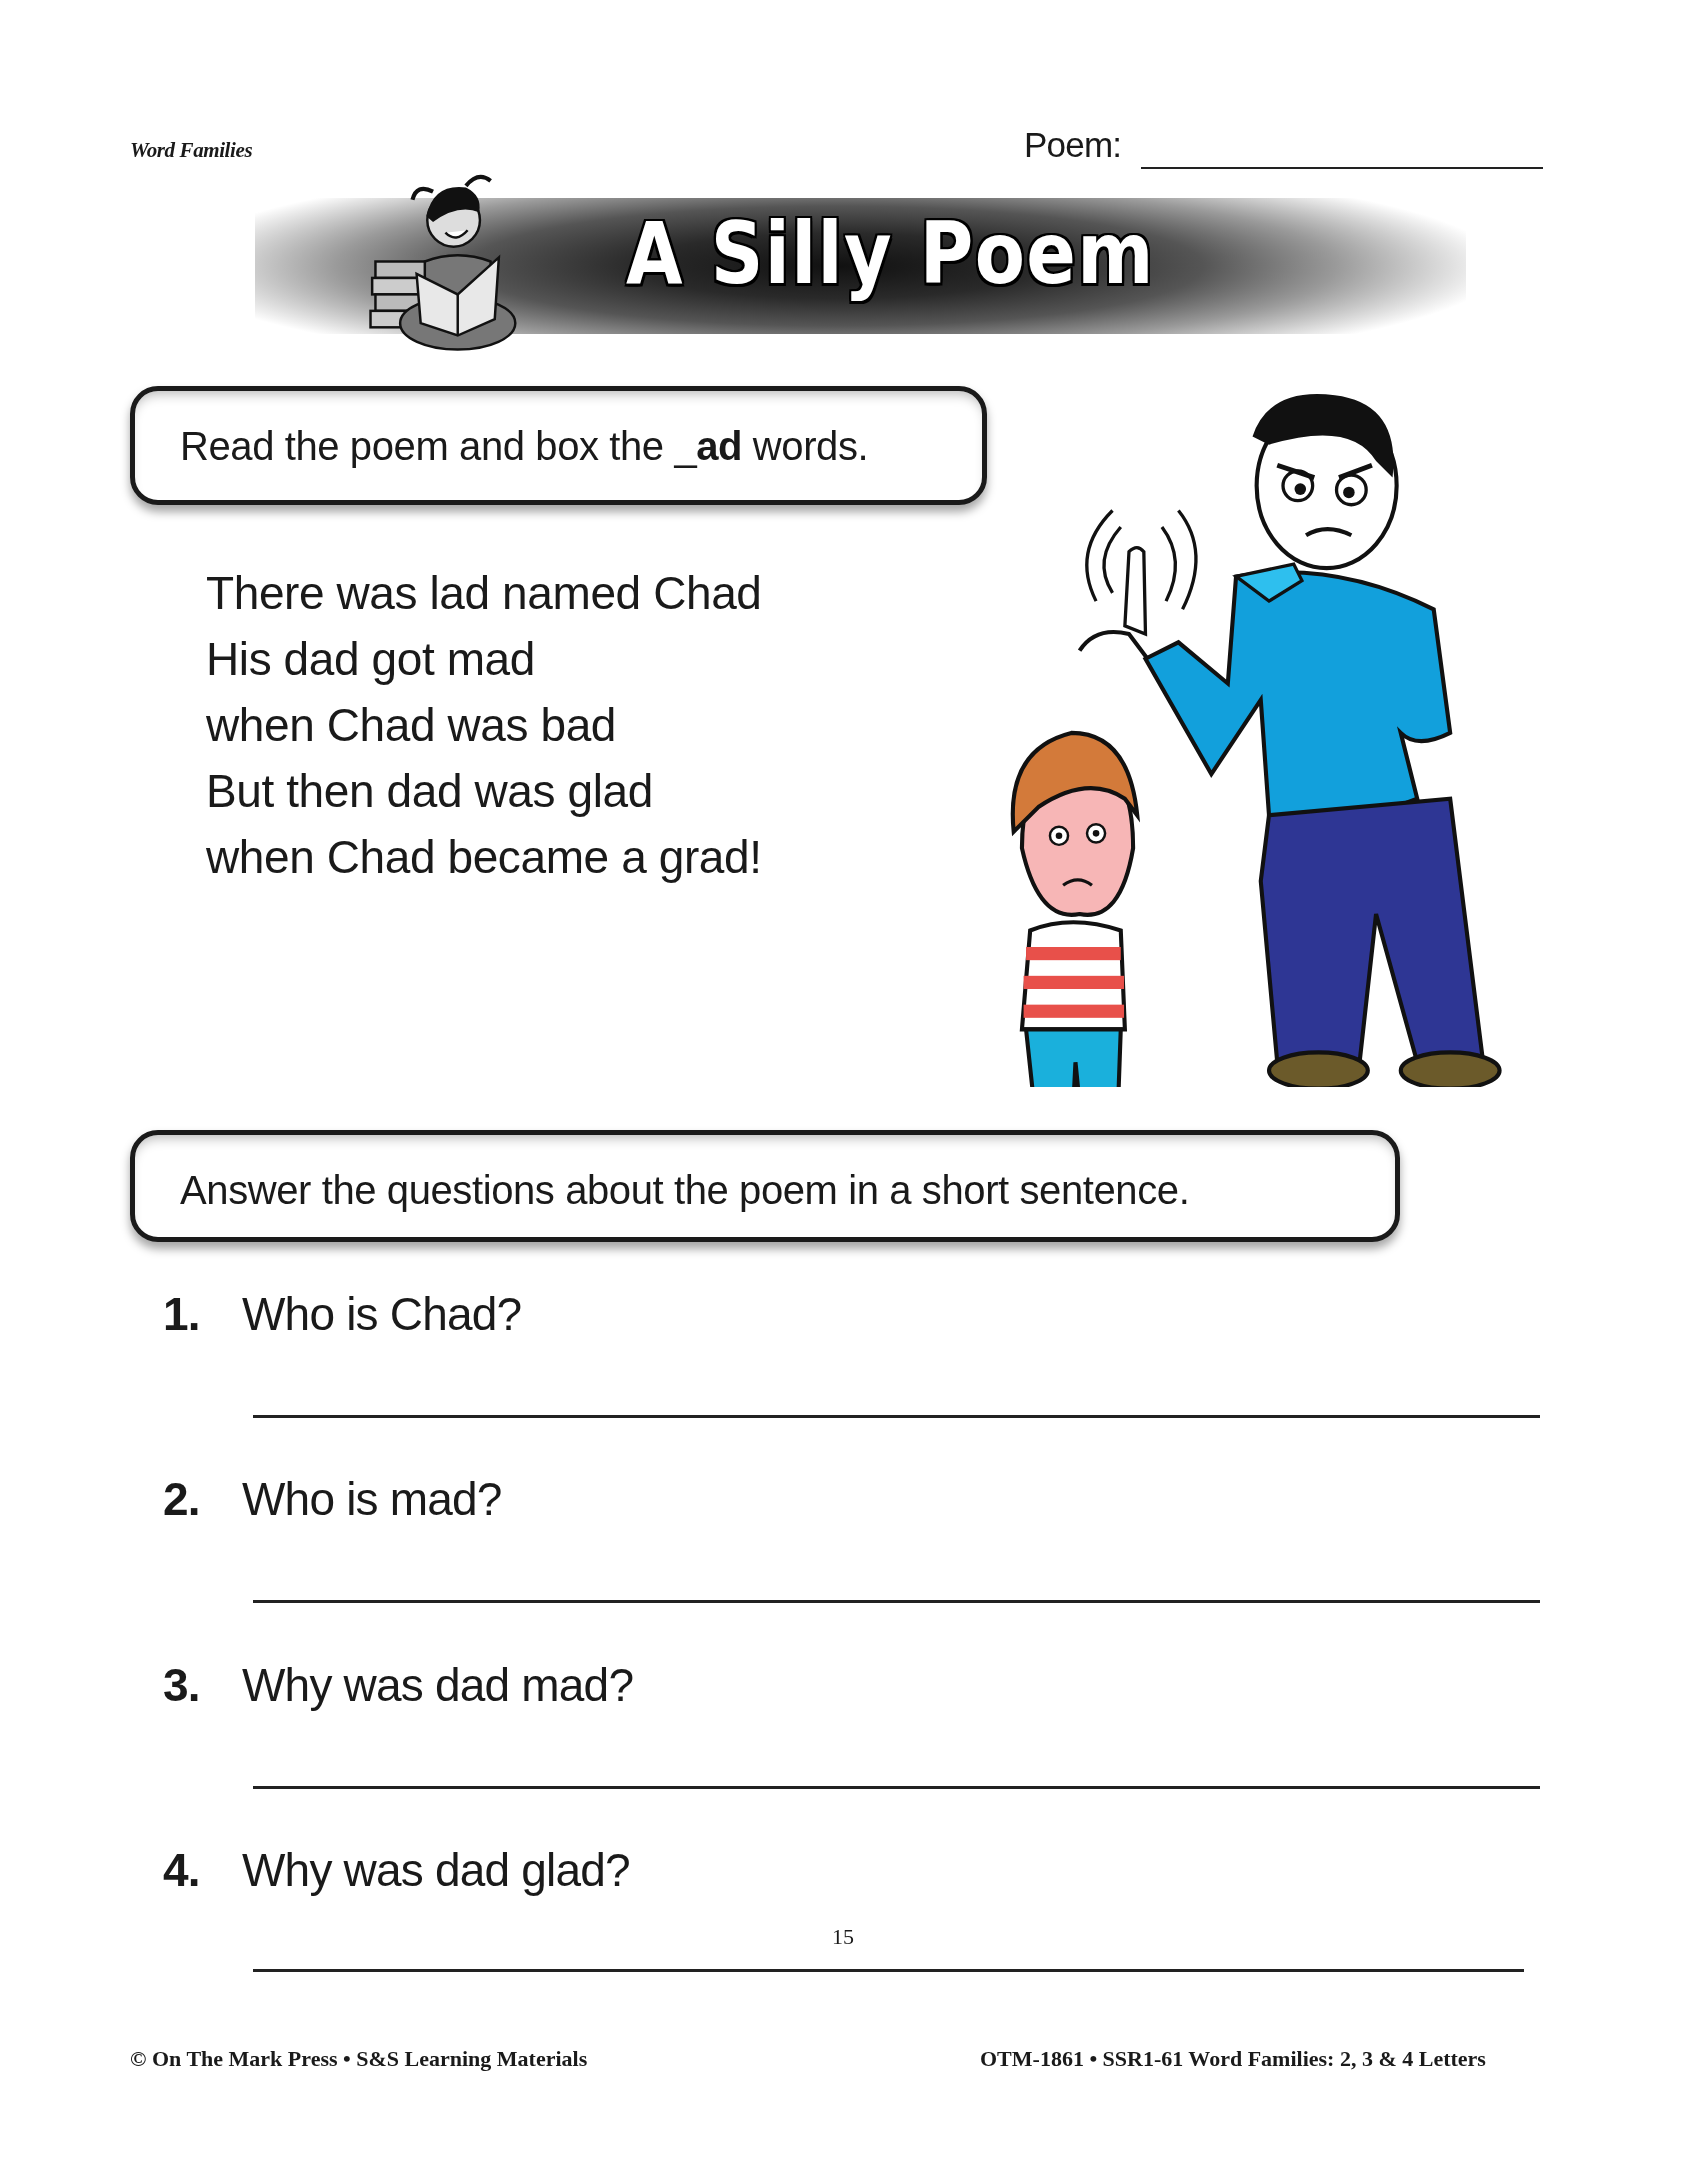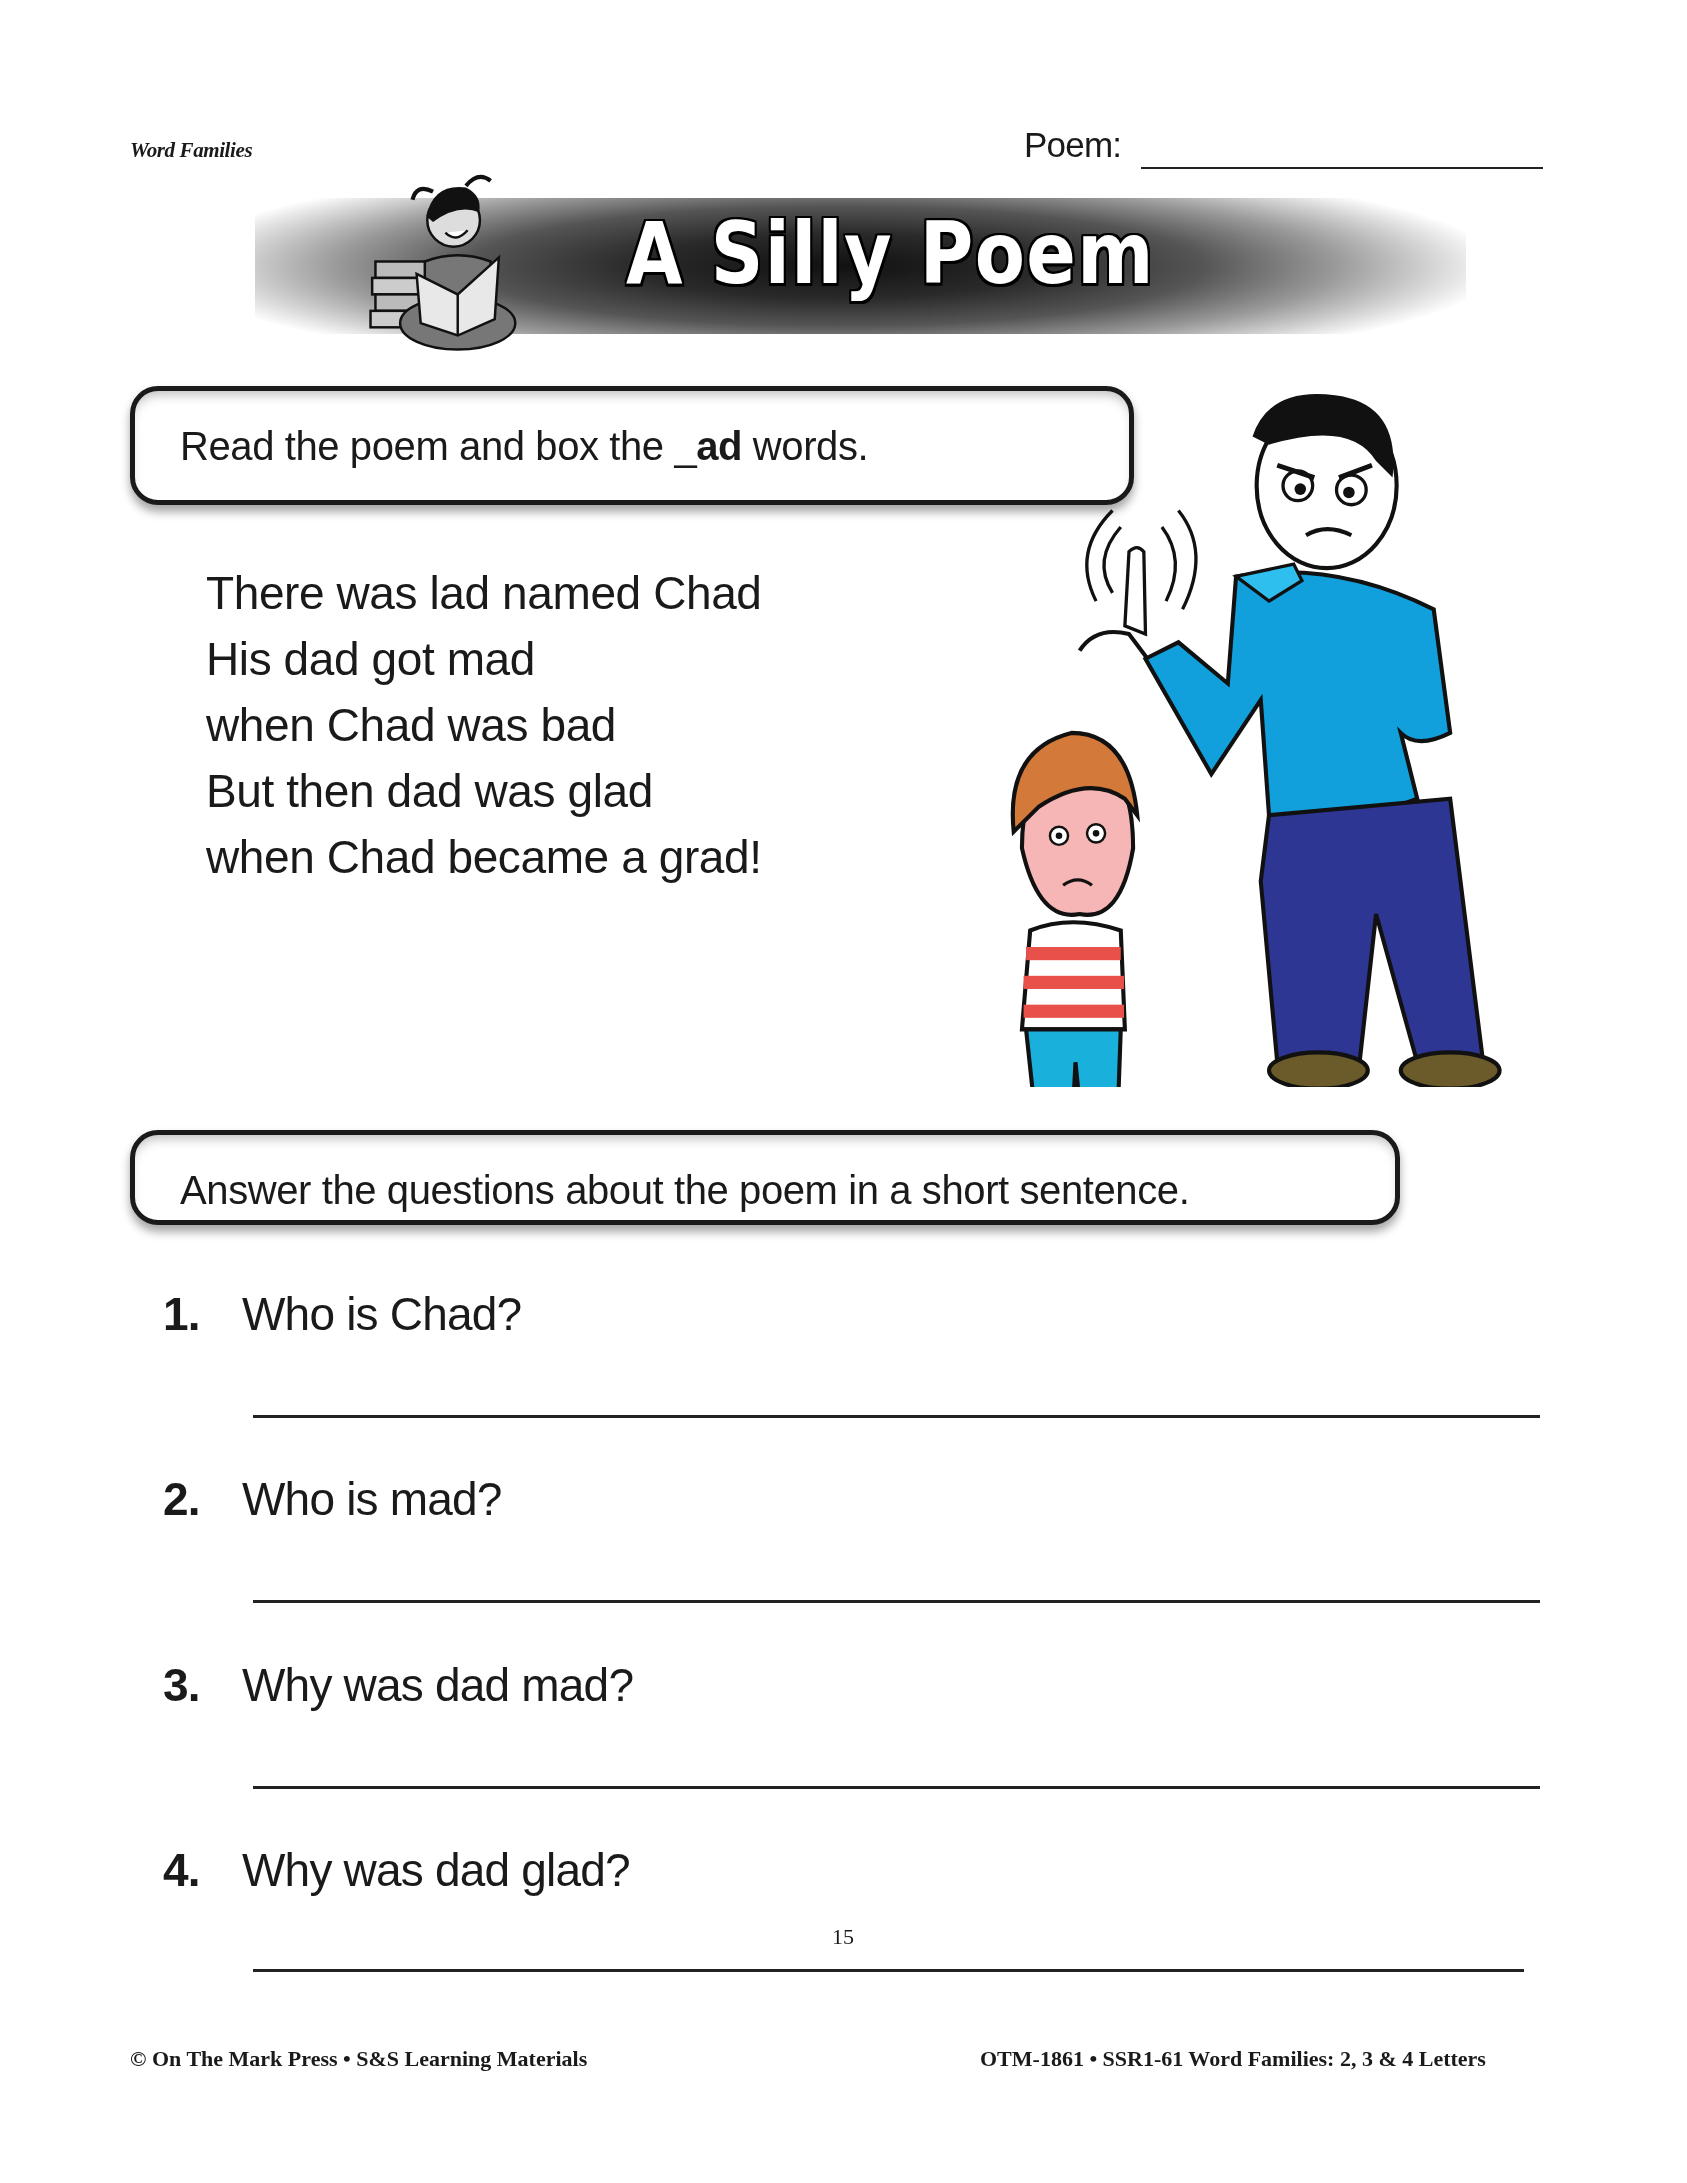--- a/index.html
+++ b/index.html
@@ -23,22 +23,22 @@
       font-weight: bold; color: #fff; letter-spacing: 1.6px; transform: scaleX(0.85);
       transform-origin: left top;
       text-shadow: -2.5px 0 #000, 2.5px 0 #000, 0 -2.5px #000, 0 2.5px #000, 2.5px 2.5px #000, -2.5px -2.5px #000, 2.5px -2.5px #000, -2.5px 2.5px #000;
     }
     .girl { left: 367px; top: 171px; width: 165px; height: 181px; }
     .instr-box {
       border: 5.8px solid #1a1a1a; border-radius: 28px; background: #fff;
       box-shadow: inset 0 8.2px 11.5px -5px #bbb, 0 6.6px 10px rgba(0,0,0,0.35);
       box-sizing: border-box;
     }
-    .instr1 { left: 130px; top: 386px; width: 1004px; height: 119px; }
-    .instr2 { left: 130px; top: 1130px; width: 1270px; height: 95px; }
+    .instr1 { left: 130px; top: 386px; width: 857px; height: 119px; }
+    .instr2 { left: 130px; top: 1130px; width: 1270px; height: 112px; }
     .instr-text {
       position: absolute; left: 45px; top: 33px; font-size: 40px; letter-spacing: -0.4px; white-space: nowrap;
     }
     .instr-text b { font-weight: bold; }
     .poem { left: 206px; top: 560px; font-size: 46px; line-height: 66px; letter-spacing: -0.4px; }
     .poem div { white-space: nowrap; }
     .illus { left: 989px; top: 387px; width: 560px; height: 700px; }
     .q { left: 163px; font-size: 46px; letter-spacing: -0.8px; white-space: nowrap; }
     .q .num { font-weight: bold; display: inline-block; width: 79px; }
     .answer-line { left: 253px; height: 0; border-top: 3.3px solid #222; }

